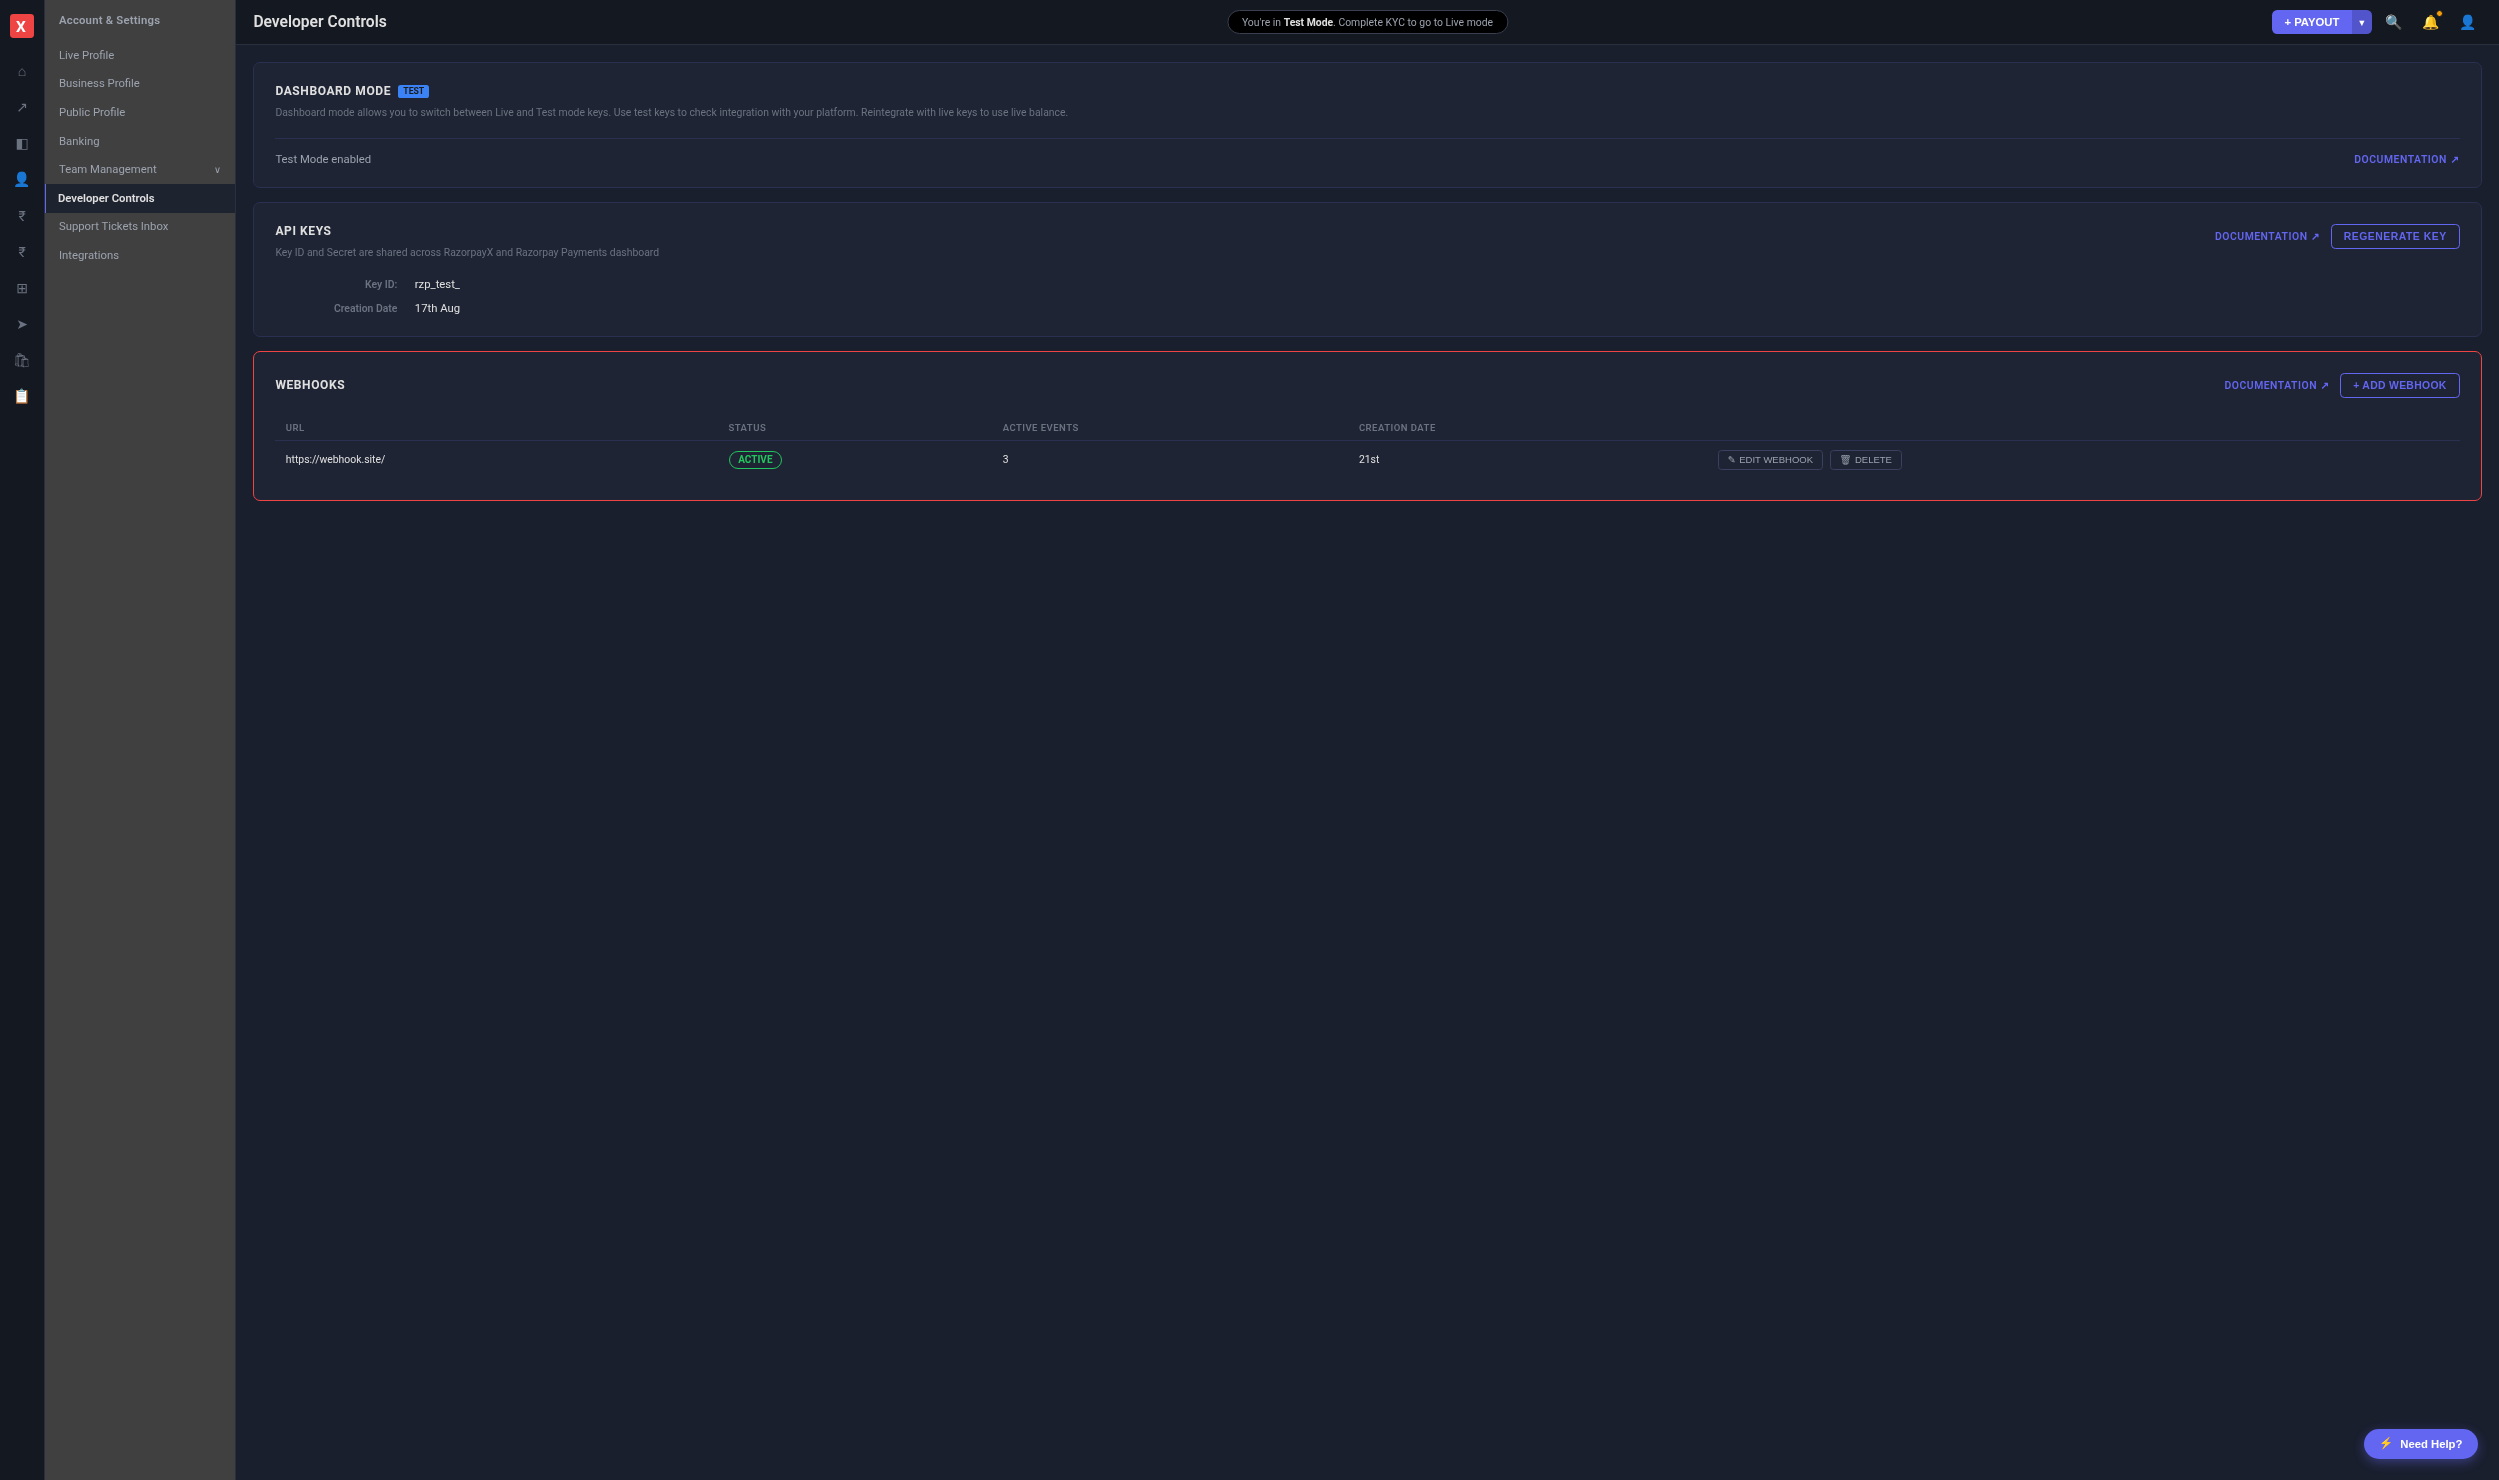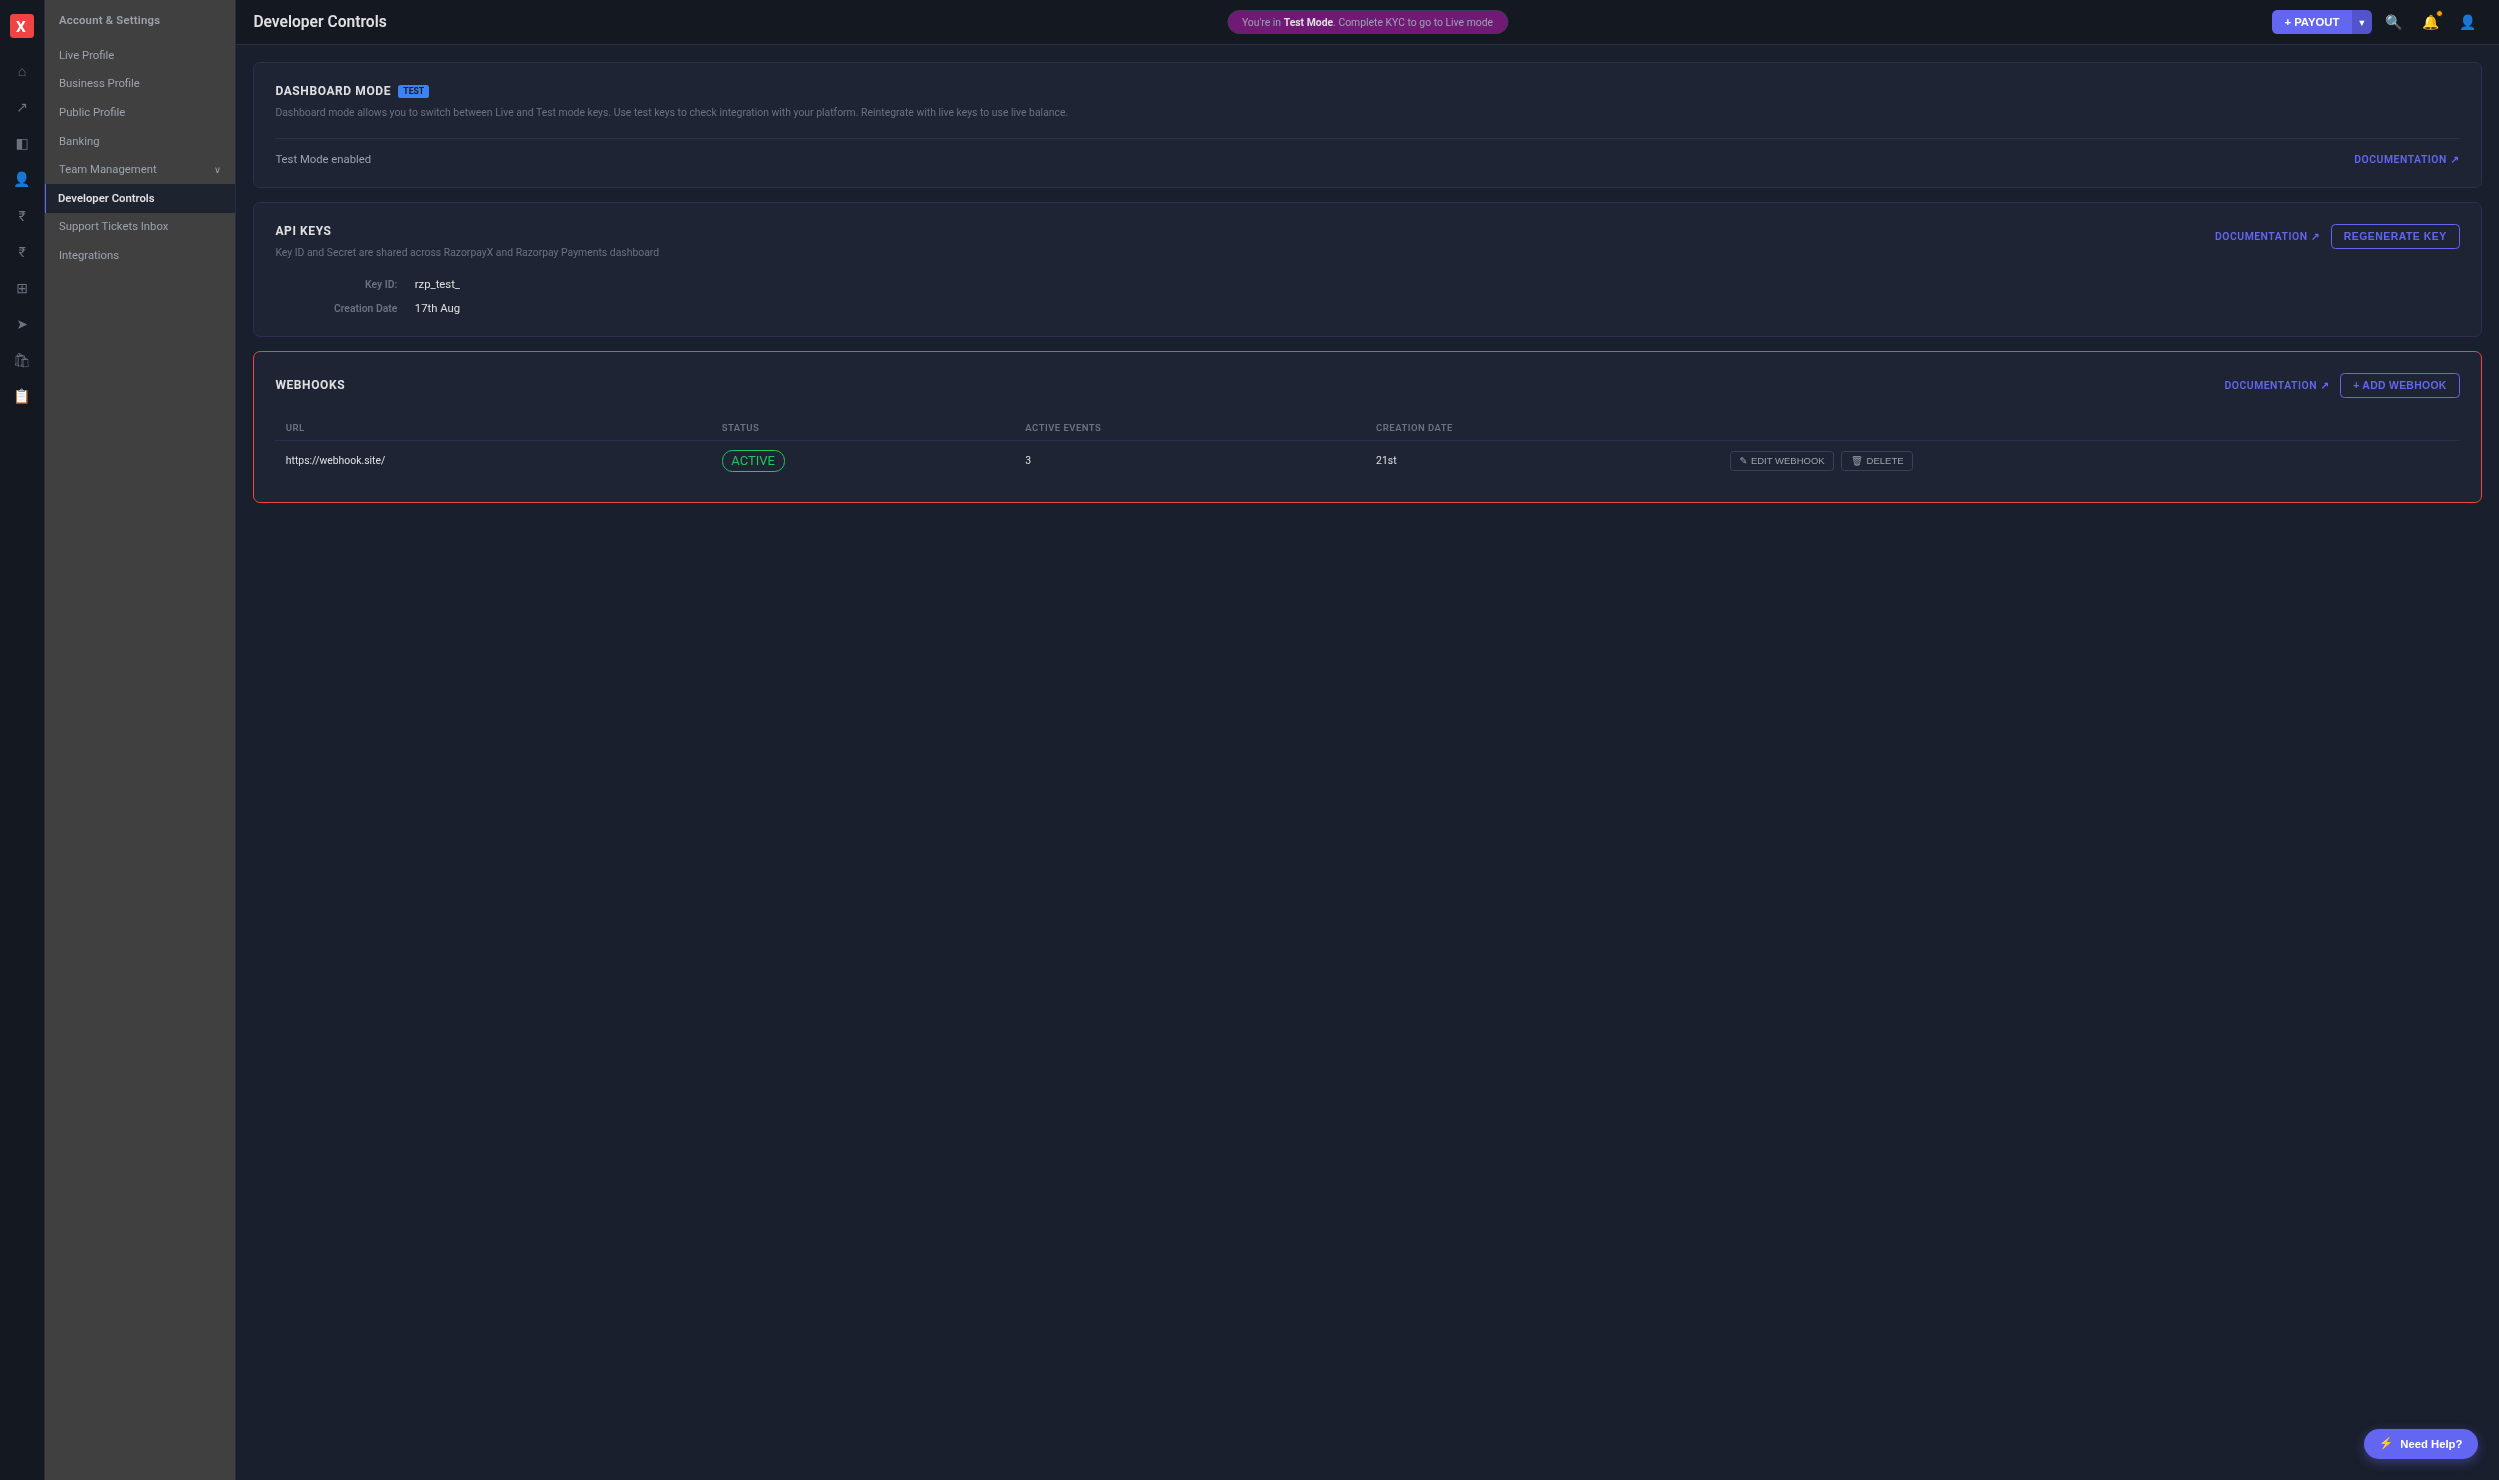--- a/index.html
+++ b/index.html
@@ -92,21 +92,21 @@
     .topbar-title {
       font-size: 15.6px;
       font-weight: 600;
       color: #e0e0e0;
       flex: 1;
     }
     .test-mode-banner {
       position: absolute;
       left: 50%;
       transform: translateX(-50%);
-      background: #701a75;
+      background: #000000;
       border: 0.9px solid #3a3f50;
       border-radius: 17.4px;
       padding: 4.3px 14px;
       font-size: 10.4px;
       color: #9ca3af;
       white-space: nowrap;
     }
     .test-mode-banner strong { color: #e0e0e0; }
     .topbar-actions {
       display: flex;
@@ -309,22 +309,22 @@
       font-size: 10.4px;
       color: #e0e0e0;
       border-top: 0.9px solid #2a3050;
     }
     .status-active {
       background: transparent;
       border: 1.3px solid #22c55e;
       color: #22c55e;
       border-radius: 10.4px;
       padding: 2.6px 8.7px;
-      font-size: 13px;
-      font-weight: 400;
+      font-size: 10px;
+      font-weight: 700;
       display: inline-block;
     }
     .table-action-btn {
       background: transparent;
       border: 0.9px solid #3a4060;
       color: #9ca3af;
       border-radius: 3.5px;
       padding: 3.5px 8.7px;
       font-size: 9.5px;
       cursor: pointer;

